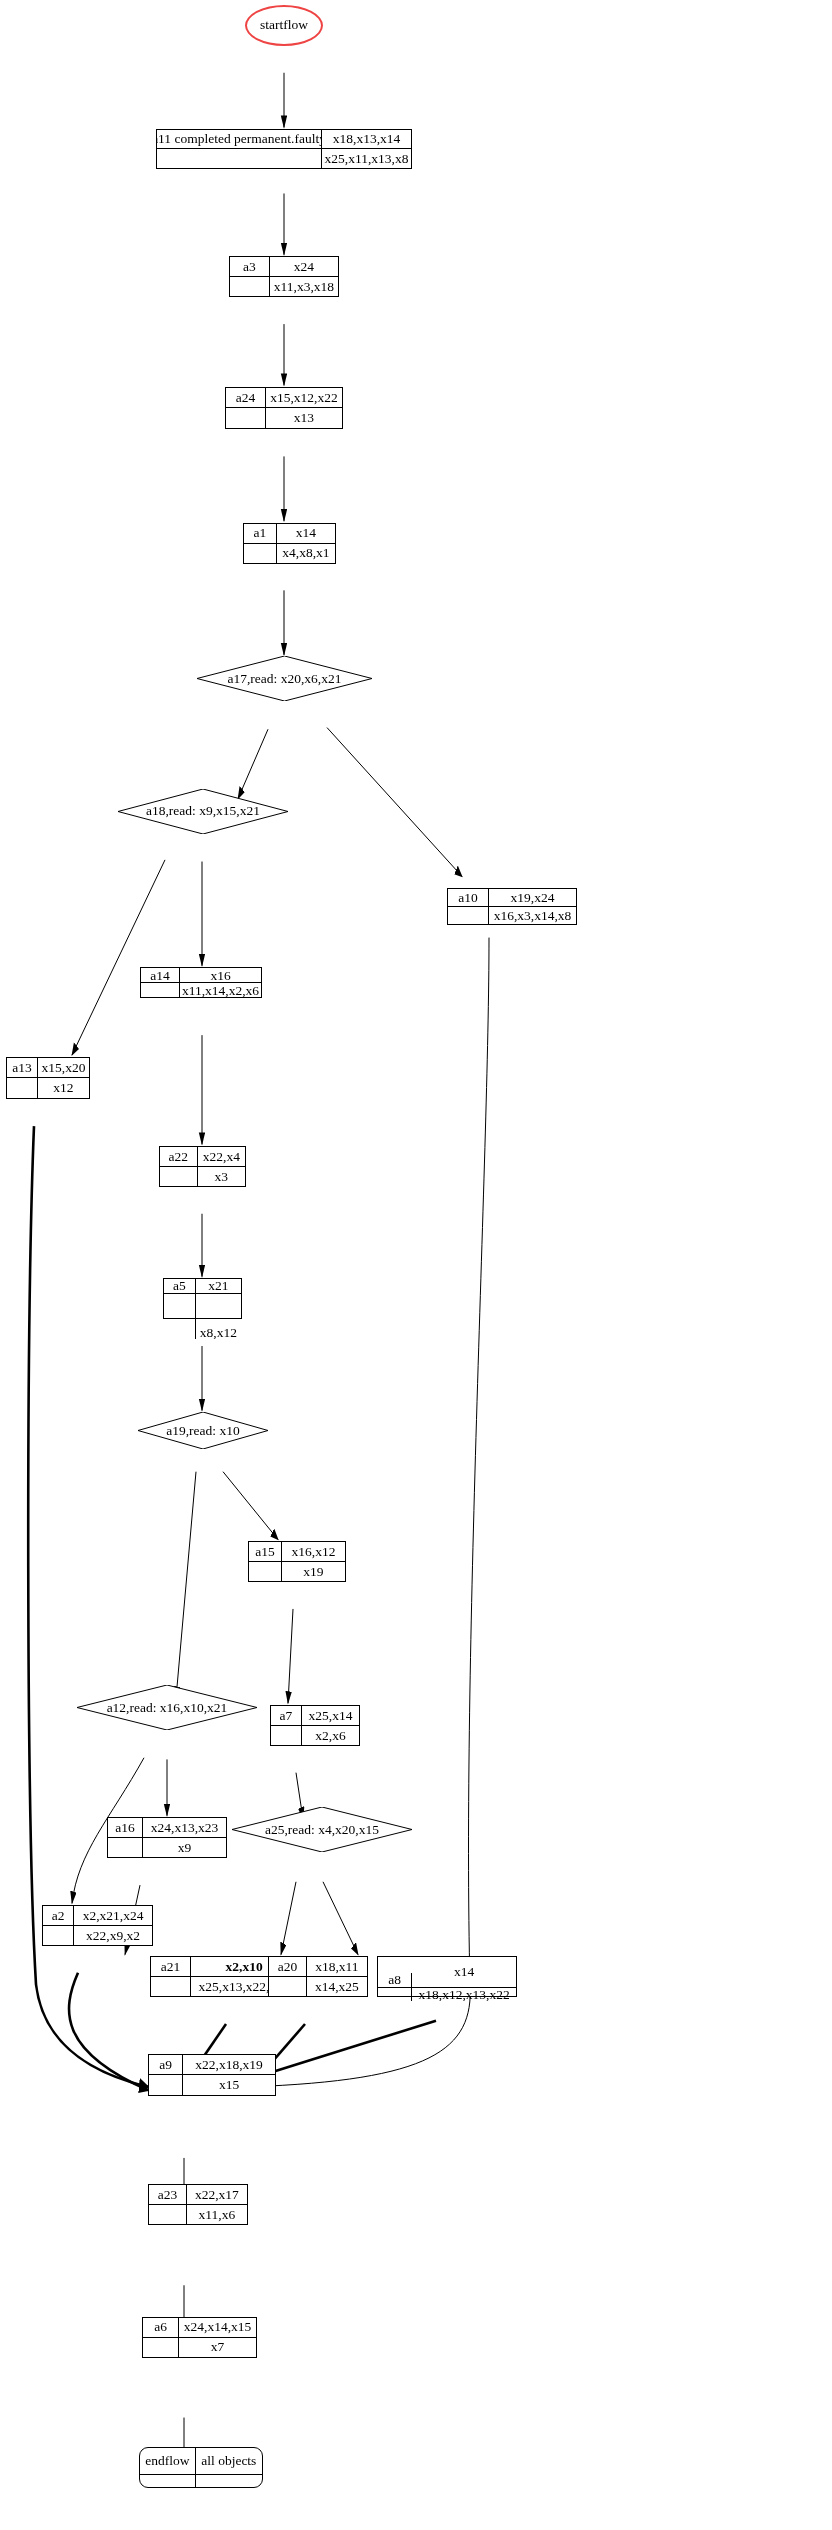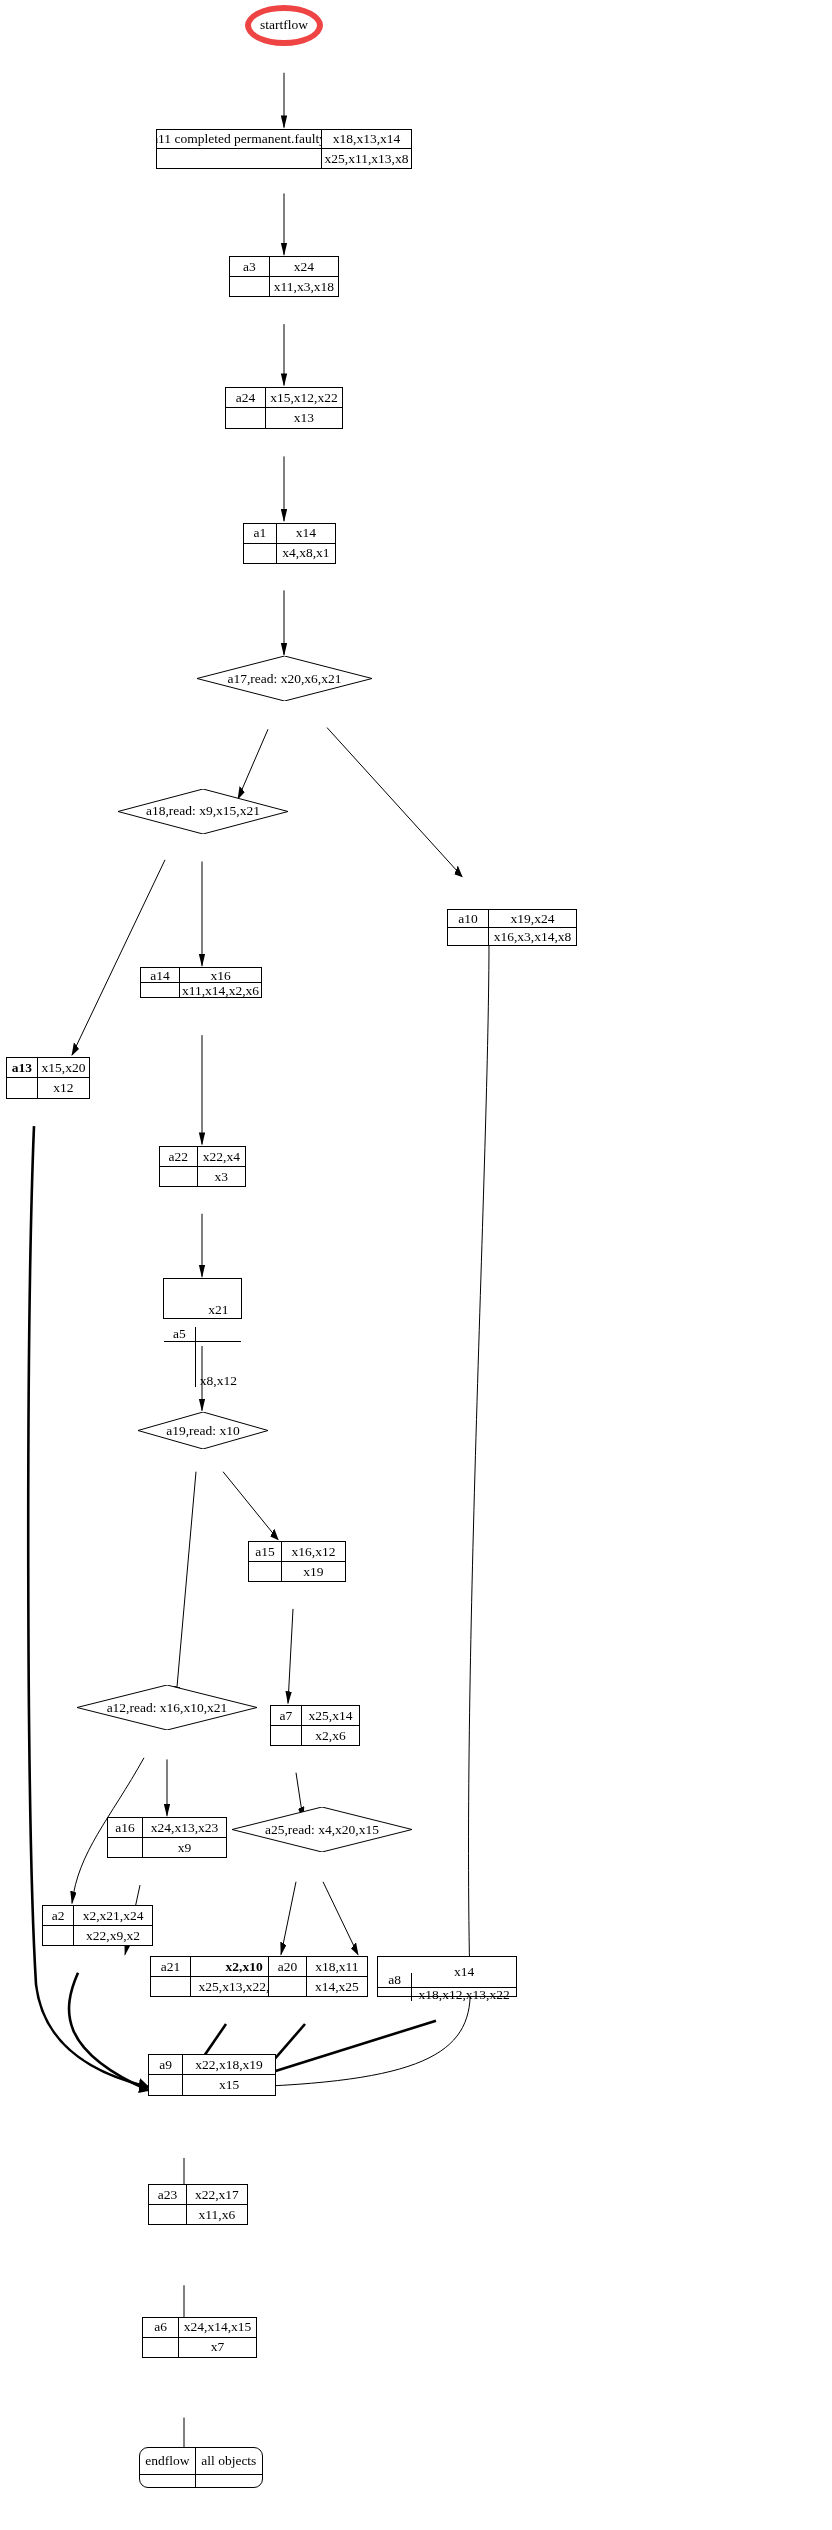--- a/index.html
+++ b/index.html
@@ -12,21 +12,21 @@
   
   .rec{border:1px solid #000;background:#fff;display:flex;flex-direction:column;}
   .rec .row{display:flex;flex:1 1 auto;}
   .rec .row.top{border-bottom:1px solid #000;}
   .rec .cell{display:flex;align-items:center;justify-content:center;
              font-size:13.5px;line-height:1;color:#000;white-space:nowrap;overflow:hidden;}
   .rec .cell.left{border-right:1px solid #000;}
   .rec .row.bot .cell.left{border-right:1px solid #000;}
 
   
-  .ellipse{border:6px solid #ef4444;border-radius:50%;background:#fff;
+  .ellipse{border:2px solid #ef4444;border-radius:50%;background:#fff;
            display:flex;align-items:center;justify-content:center;
            font-size:13.5px;color:#000;}
 
   
   .diamond{display:flex;align-items:center;justify-content:center;}
   .diamond .dtext{position:relative;z-index:2;font-size:13.5px;color:#000;white-space:nowrap;}
   .diamond svg{position:absolute;left:0;top:0;}
 </style>
 </head>
 <body>
@@ -165,21 +165,21 @@
     <span class="dtext">a17,read: x20,x6,x21</span>
   </div>
 
   <div class="node diamond" style="left: 118px; top: 788.765px; width: 170px; height: 45px;">
     <svg width="170" height="45">
       <polygon points="85,0 170,22.5 85,45 0,22.5" fill="#fff" stroke="#000" stroke-width="1"></polygon>
     </svg>
     <span class="dtext">a18,read: x9,x15,x21</span>
   </div>
 
-  <div class="node rec" style="left: 447px; top: 909px; width: 130px; height: 37px;">
+  <div class="node rec" style="left: 447px; top: 888px; width: 130px; height: 37px;">
     <div class="row top">
       <div class="cell left" style="width:41px;">a10</div>
       <div class="cell" style="width:89px;">x19,x24</div>
     </div>
     <div class="row bot">
       <div class="cell left" style="width:41px;"></div>
       <div class="cell" style="width:89px;">x16,x3,x14,x8</div>
     </div>
   </div>
 
@@ -189,21 +189,21 @@
       <div class="cell" style="width:83px;">x16</div>
     </div>
     <div class="row bot">
       <div class="cell left" style="width:39px;"></div>
       <div class="cell" style="width:83px;">x11,x14,x2,x6</div>
     </div>
   </div>
 
   <div class="node rec" style="left: 6px; top: 1056.65px; width: 84px; height: 42px;">
     <div class="row top">
-      <div class="cell left" style="width:31px;font-weight:bold;">a13</div>
+      <div class="cell left" style="width:31px;">a13</div>
       <div class="cell" style="width:53px;">x15,x20</div>
     </div>
     <div class="row bot">
       <div class="cell left" style="width:31px;"></div>
       <div class="cell" style="width:53px;">x12</div>
     </div>
   </div>
 
   <div class="node rec" style="left: 159px; top: 1145.94px; width: 87px; height: 41px;">
     <div class="row top">
@@ -211,21 +211,21 @@
       <div class="cell" style="width:49px;">x22,x4</div>
     </div>
     <div class="row bot">
       <div class="cell left" style="width:38px;"></div>
       <div class="cell" style="width:49px;">x3</div>
     </div>
   </div>
 
   <div class="node rec" style="left: 163px; top: 1278.23px; width: 79px; height: 41px;">
     <div class="row top">
-      <div class="cell left" style="width:32px;margin-top:48px;">a5</div>
+      <div class="cell left" style="width:32px;">a5</div>
       <div class="cell" style="width:47px;">x21</div>
     </div>
     <div class="row bot">
       <div class="cell left" style="width:32px;"></div>
       <div class="cell" style="width:47px;margin-top:32px;">x8,x12</div>
     </div>
   </div>
 
   <div class="node diamond" style="left: 138px; top: 1412.17px; width: 130px; height: 37px;">
     <svg width="130" height="37">

